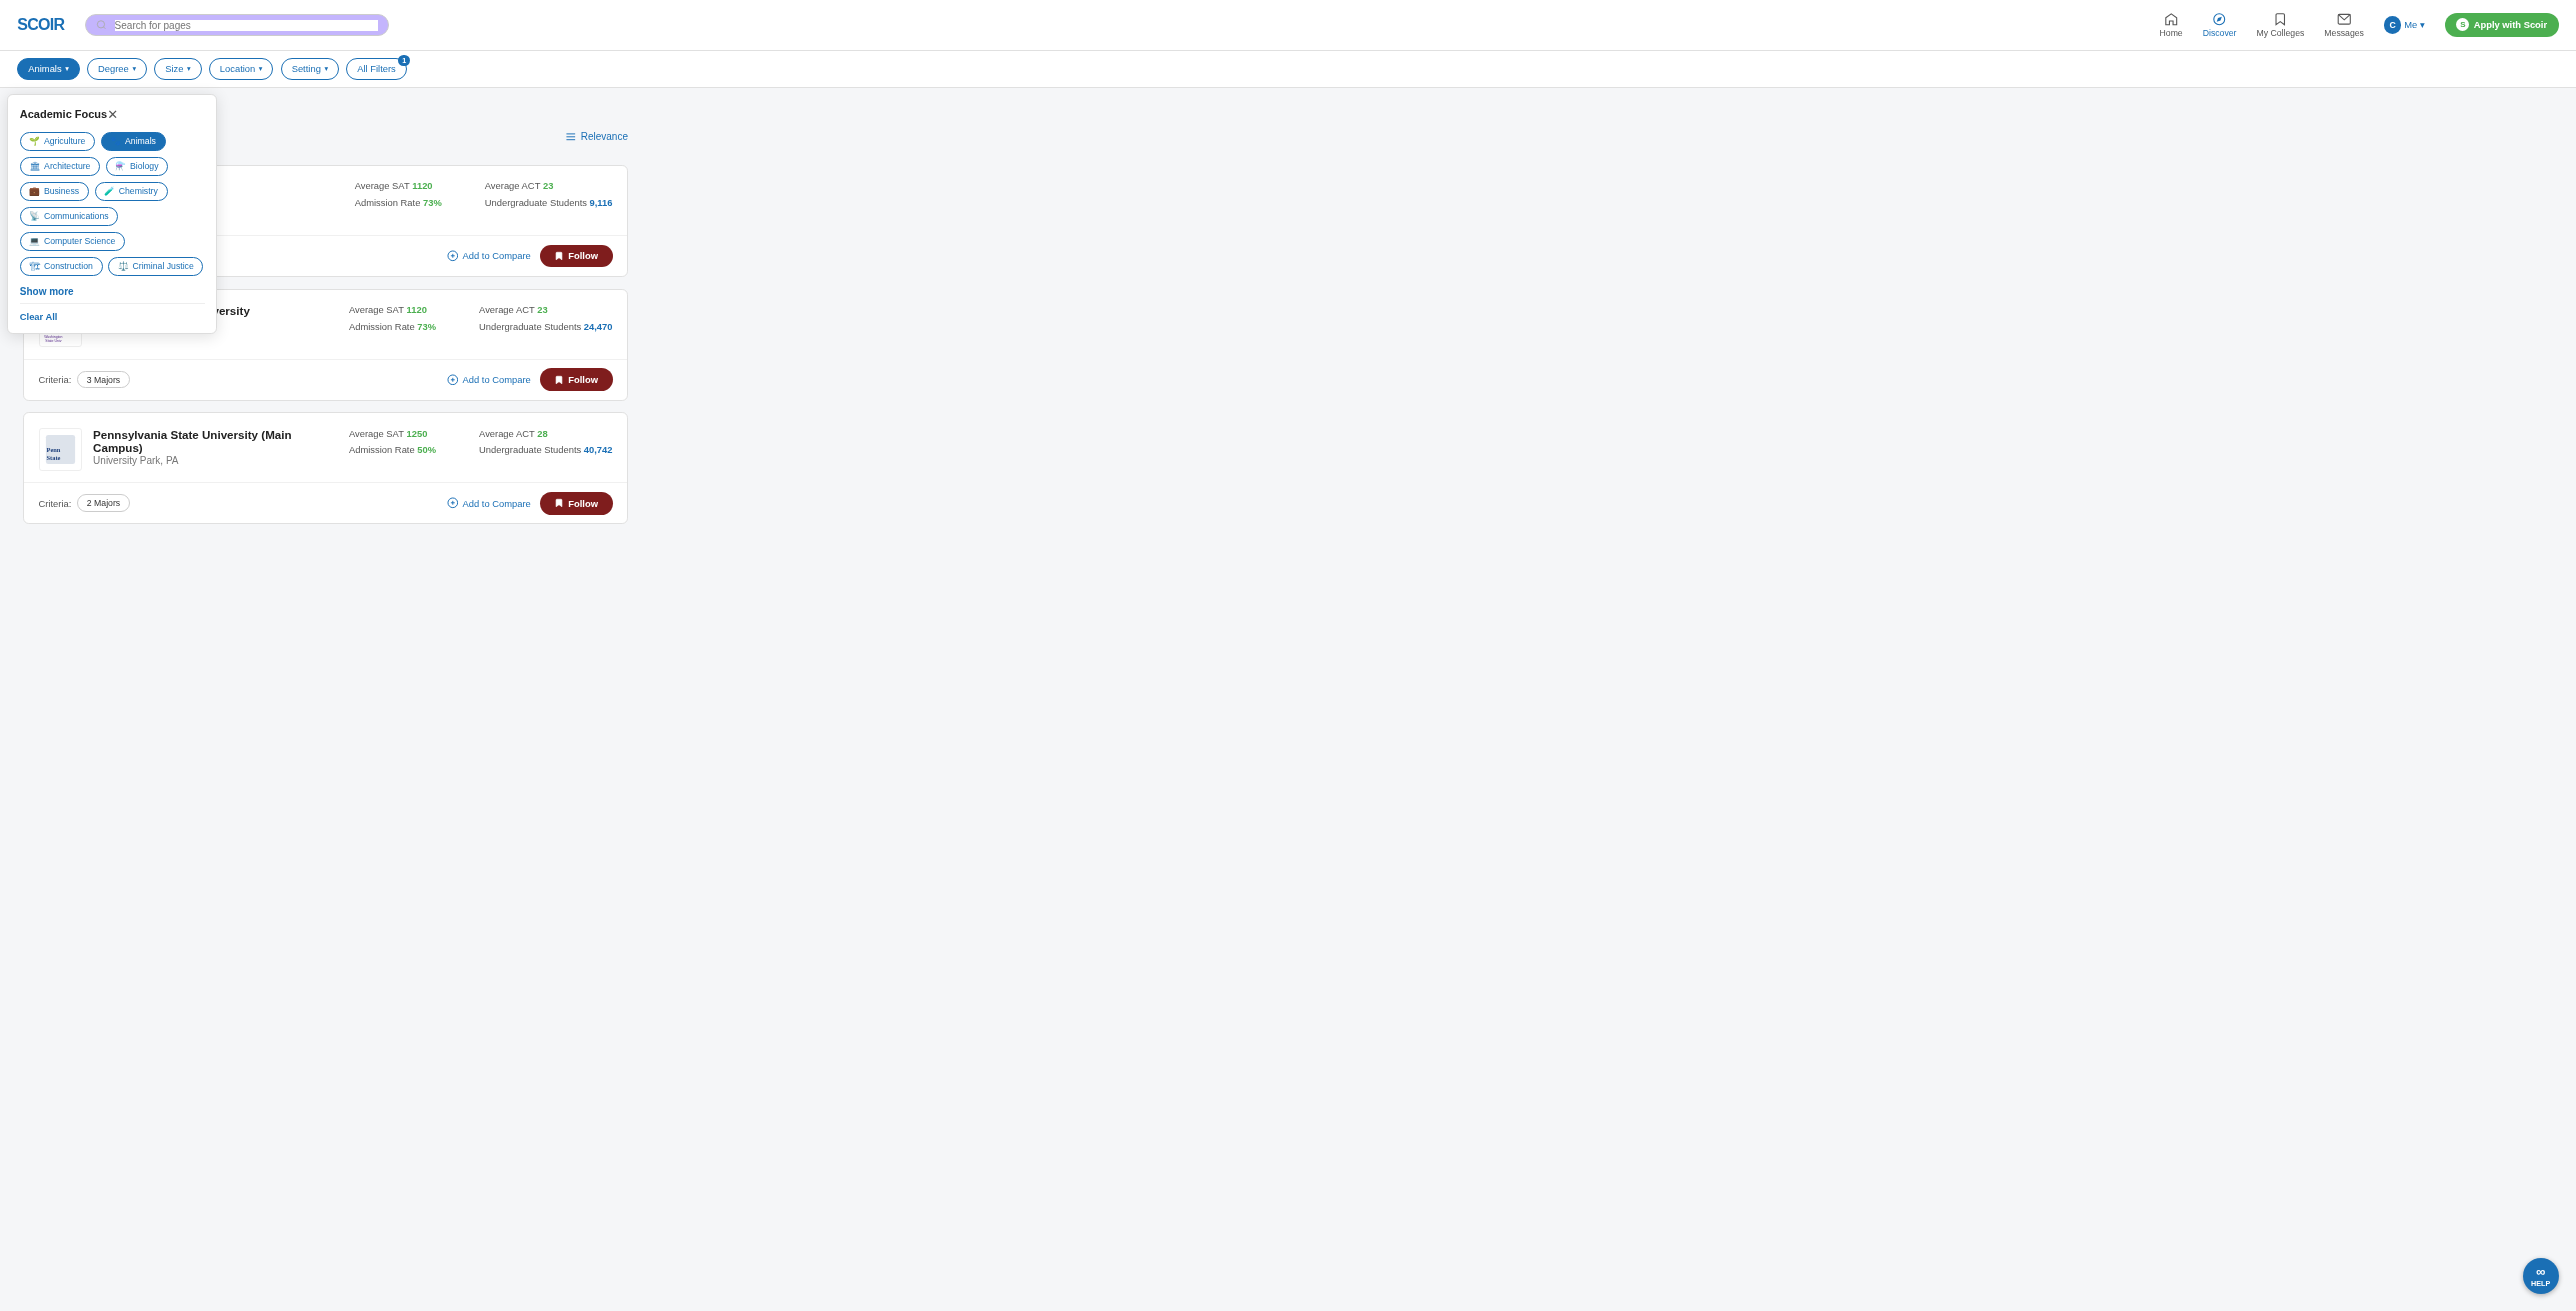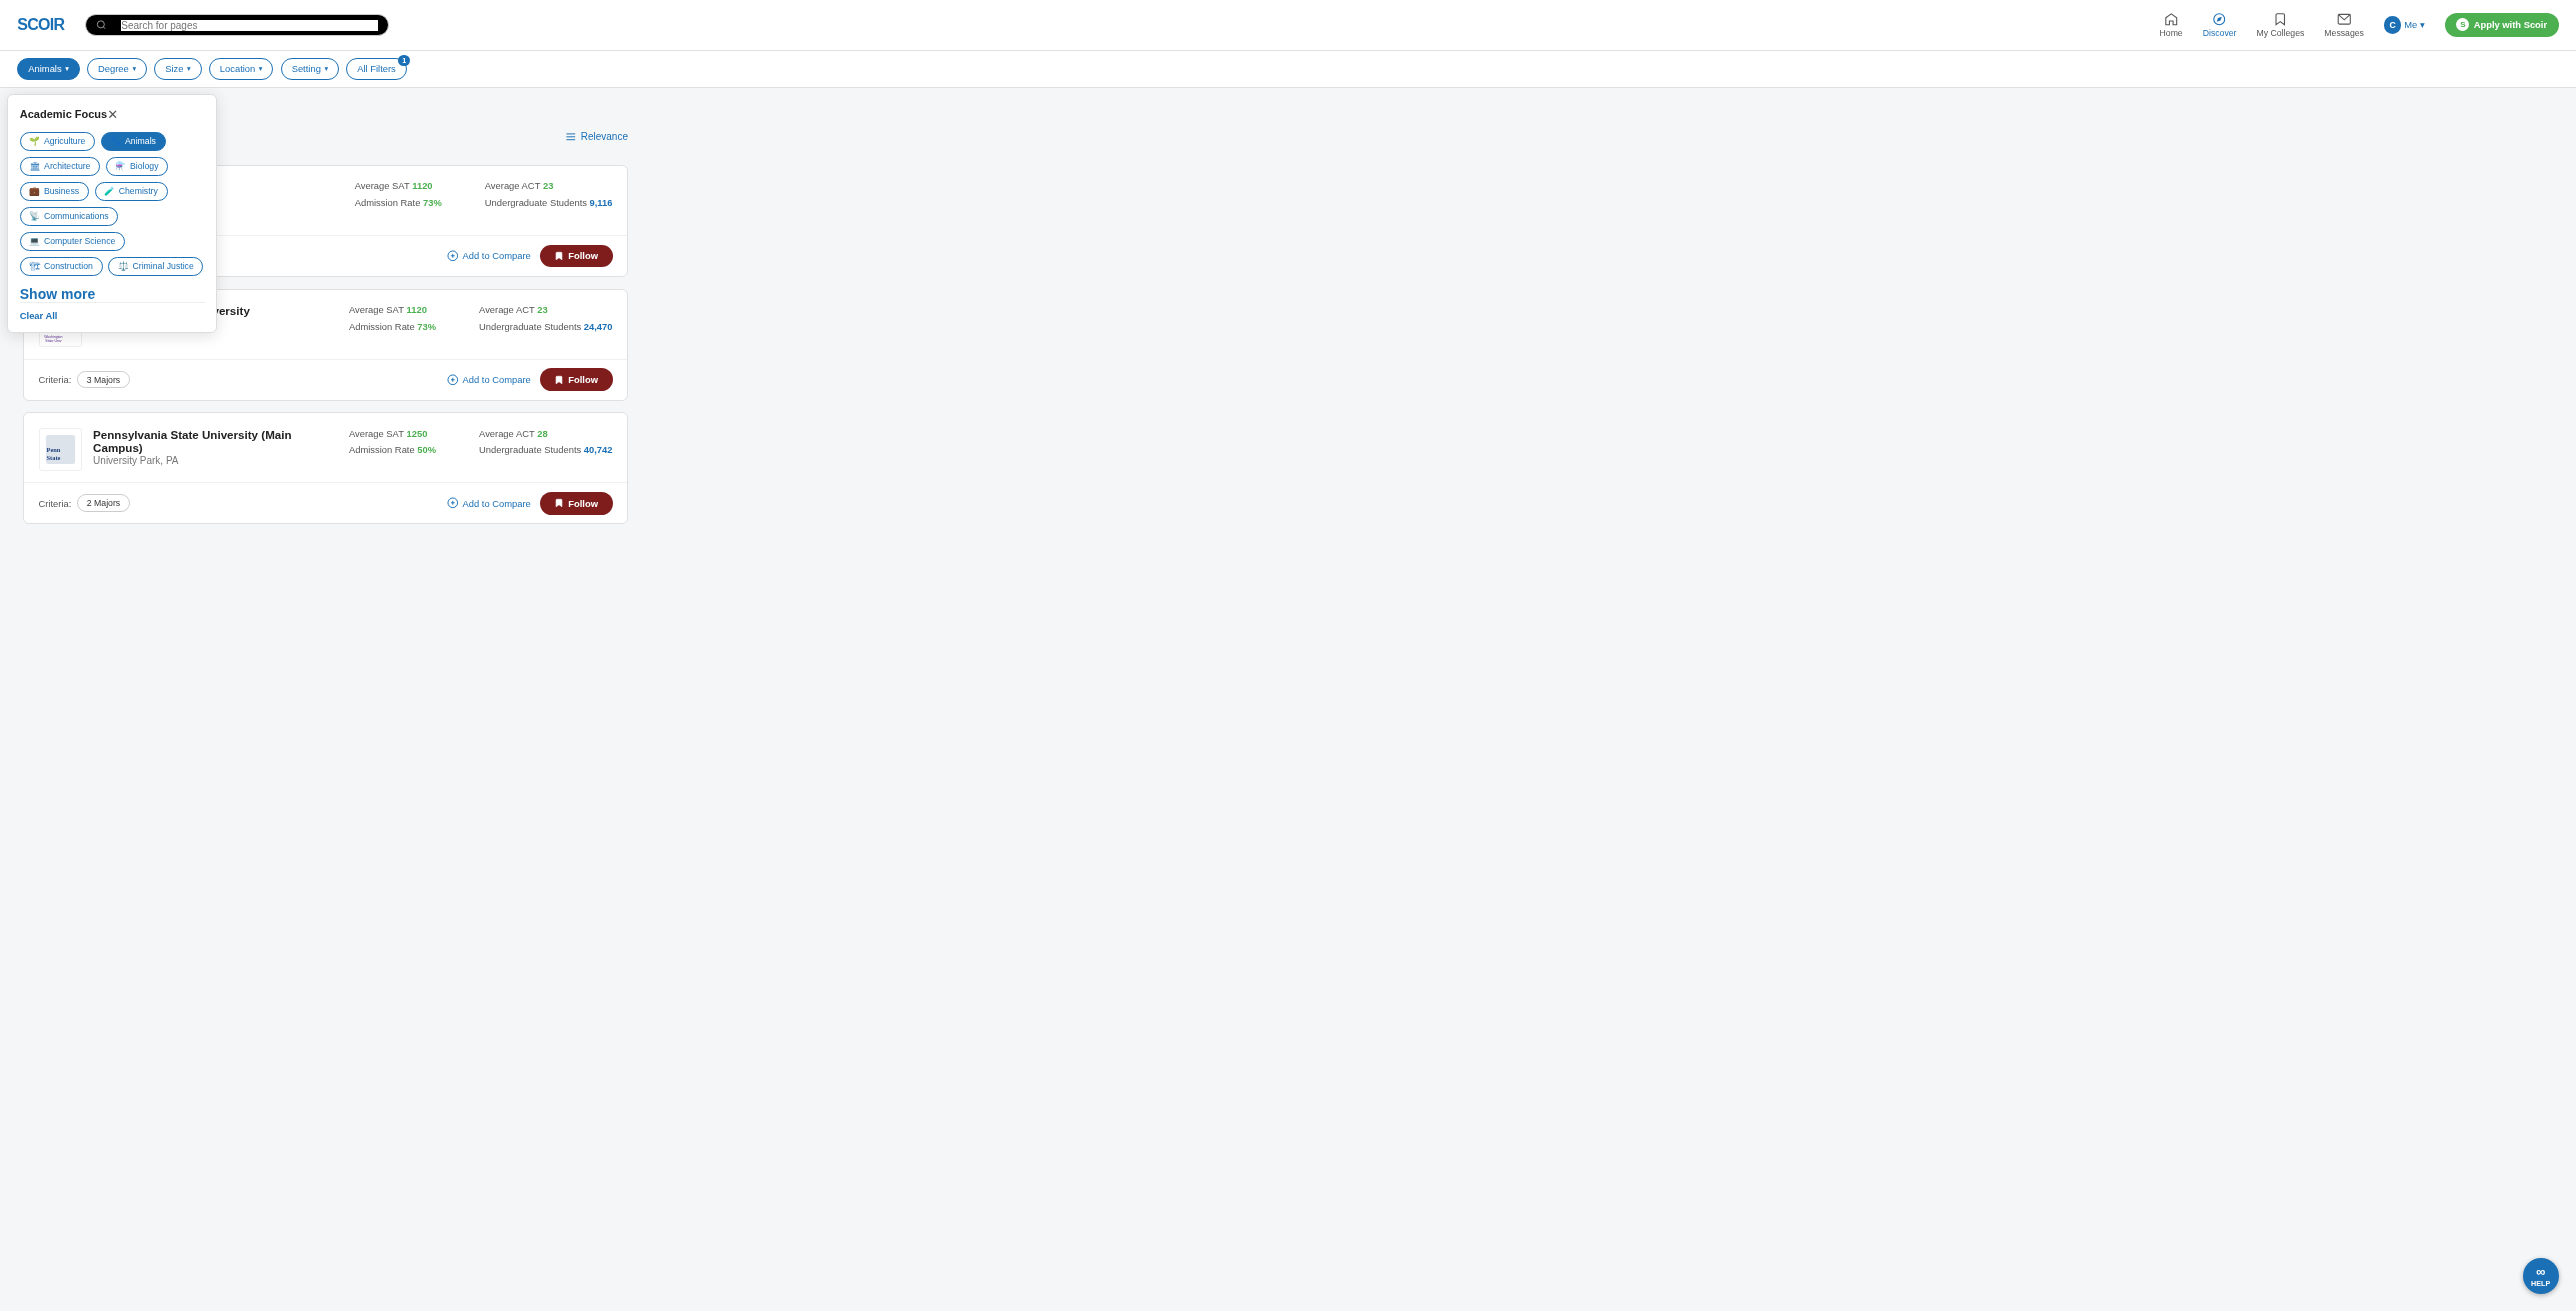--- a/index.html
+++ b/index.html
@@ -25,22 +25,22 @@
       margin-right: 5.8px;
     }
     .search-bar {
       flex: 1;
       max-width: 304px;
       display: flex;
       align-items: center;
       border: 0.7px solid #ccc;
       border-radius: 17.3px;
       padding: 4.3px 10px;
-      background: #000000;
-      gap: 15px;
+      background: #c4b5fd;
+      gap: 8px;
     }
     .search-bar input {
       border: none;
       outline: none;
       font-size: 10px;
       color: #999;
       width: 100%;
     }
     .search-icon-svg { color: #aaa; }
     .nav-right {
@@ -159,21 +159,21 @@
       font-size: 8.7px;
       color: #1a6fb5;
       cursor: pointer;
       display: flex;
       align-items: center;
       gap: 3.6px;
       white-space: nowrap;
     }
     .tag.selected { background: #1a6fb5; color: #fff; }
     .tag .tag-icon { font-size: 8.7px; }
-    .show-more { color: #1a6fb5; font-size: 14px; font-weight: 600; cursor: pointer; margin-bottom: 0; }
+    .show-more { color: #1a6fb5; font-size: 10px; font-weight: 600; cursor: pointer; margin-bottom: 6px; }
     .clear-all { color: #1a6fb5; font-size: 9.4px; font-weight: 600; cursor: pointer; border-top: 0.7px solid #eee; padding-top: 7.2px; }
 
     
     .main {
       padding: 17.3px 23px;
       max-width: 651px;
     }
     .breadcrumb {
       font-size: 10px;
       color: #1a6fb5;

